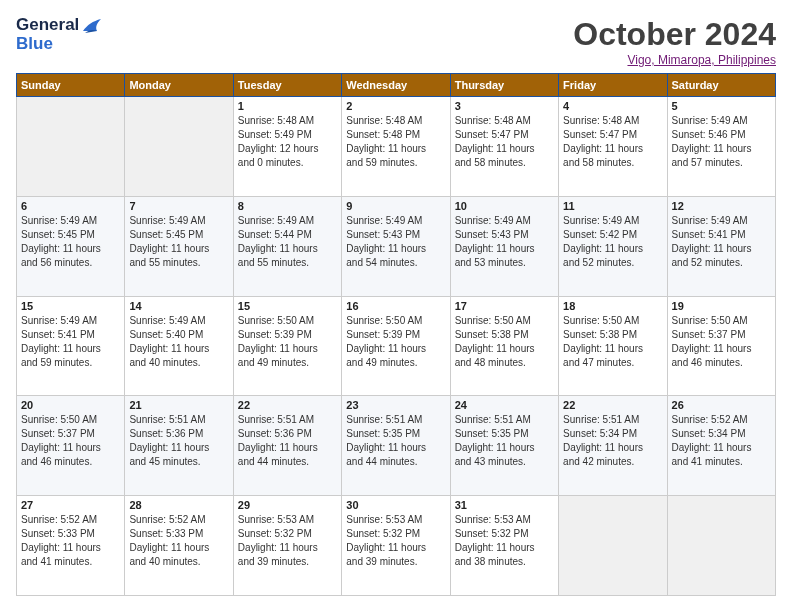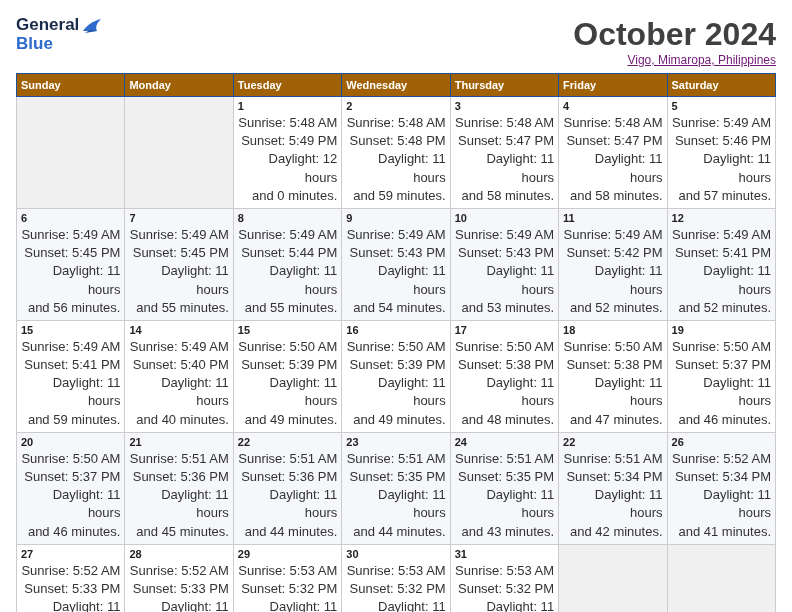--- a/index.html
+++ b/index.html
@@ -74,24 +74,23 @@
     
     .calendar thead tr th { background: #a16207; }
 
     .day-num {
       font-size: 11px;
       font-weight: bold;
       display: block;
       margin-bottom: 2px;
     }
     .day-info {
-      font-size: 13px;
+      font-size: 10px;
       line-height: 1.4;
       color: #333;
-      text-align: right;
     }
     .empty-cell {
       background: #f0f0f0 !important;
     }
   </style>
 </head>
 <body>
 
 <div class="page">
   <div class="header">

